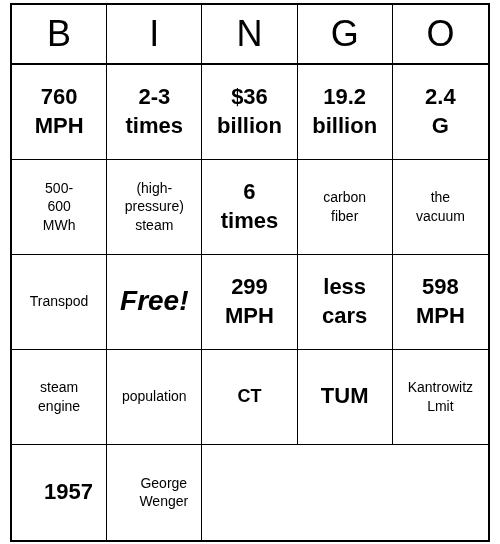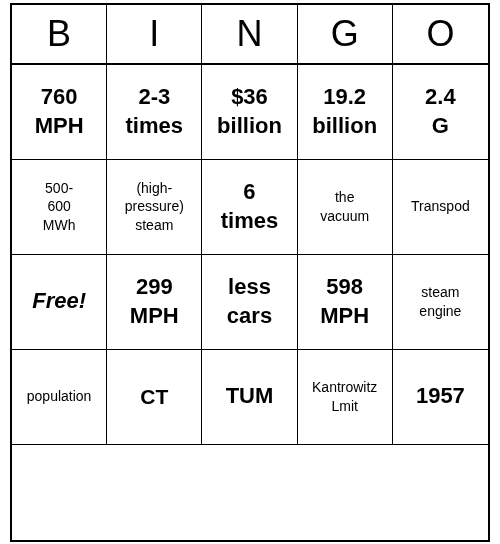--- a/index.html
+++ b/index.html
@@ -68,27 +68,27 @@
       border-bottom: none;
       margin-left: 19px;
     }
 
     .bingo-cell.large-text {
       font-size: 22px;
       font-weight: bold;
     }
 
     .bingo-cell.free {
-      font-size: 22px;
+      font-size: 28px;
       font-weight: bold;
       font-style: italic;
     }
 
     .bingo-cell.extra-large {
-      font-size: 21px;
+      font-size: 18px;
       font-weight: bold;
     }
   </style>
 </head>
 <body>
 
 <div class="bingo-card">
   <div class="bingo-header">
   <div class="bingo-header-cell">B</div>
       <div class="bingo-header-cell">I</div>
@@ -98,26 +98,28 @@
     </div>
   <div class="bingo-grid">
   <div class="bingo-cell large-text">760<br>MPH</div>
       <div class="bingo-cell large-text">2-3<br>times</div>
       <div class="bingo-cell large-text">$36<br>billion</div>
       <div class="bingo-cell large-text">19.2<br>billion</div>
       <div class="bingo-cell large-text">2.4<br>G</div>
       <div class="bingo-cell">500-<br>600<br>MWh</div>
       <div class="bingo-cell">(high-<br>pressure)<br>steam</div>
       <div class="bingo-cell large-text">6<br>times</div>
+      <div class="bingo-cell">carbon<br>fiber</div>
       <div class="bingo-cell">the<br>vacuum</div>
       <div class="bingo-cell">Transpod</div>
       <div class="bingo-cell free">Free!</div>
       <div class="bingo-cell large-text">299<br>MPH</div>
       <div class="bingo-cell large-text">less<br>cars</div>
       <div class="bingo-cell large-text">598<br>MPH</div>
       <div class="bingo-cell">steam<br>engine</div>
       <div class="bingo-cell">population</div>
       <div class="bingo-cell extra-large">CT</div>
       <div class="bingo-cell large-text">TUM</div>
       <div class="bingo-cell">Kantrowitz<br>Lmit</div>
       <div class="bingo-cell large-text">1957</div>
+      <div class="bingo-cell">George<br>Wenger</div>
     </div>
 </div>
 
 </body></html>

